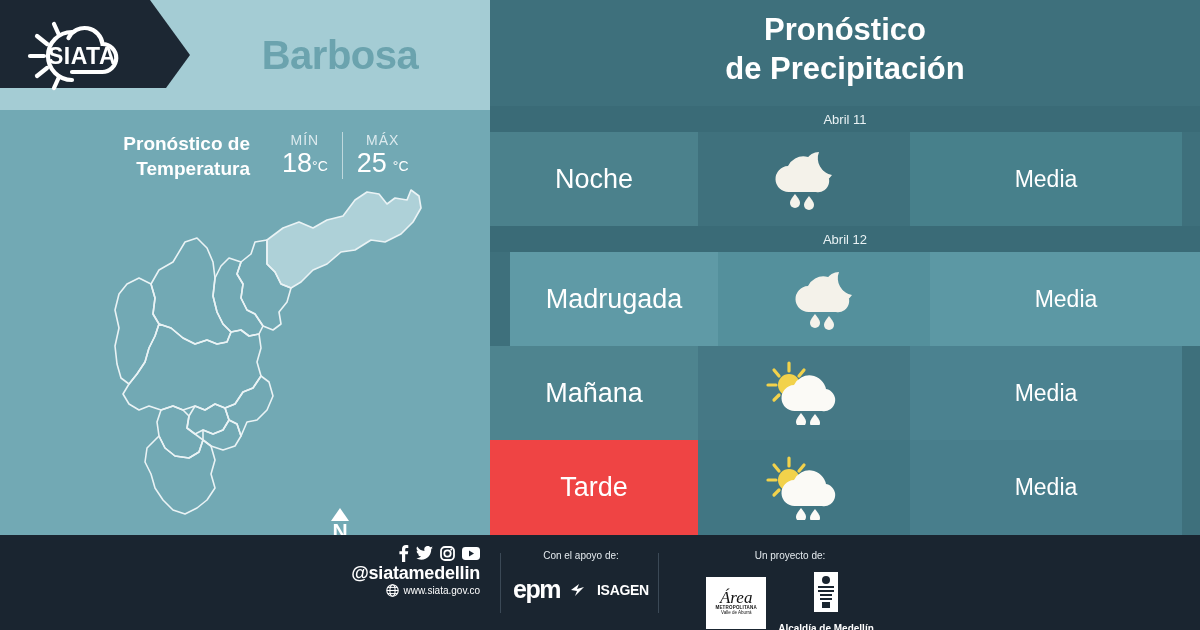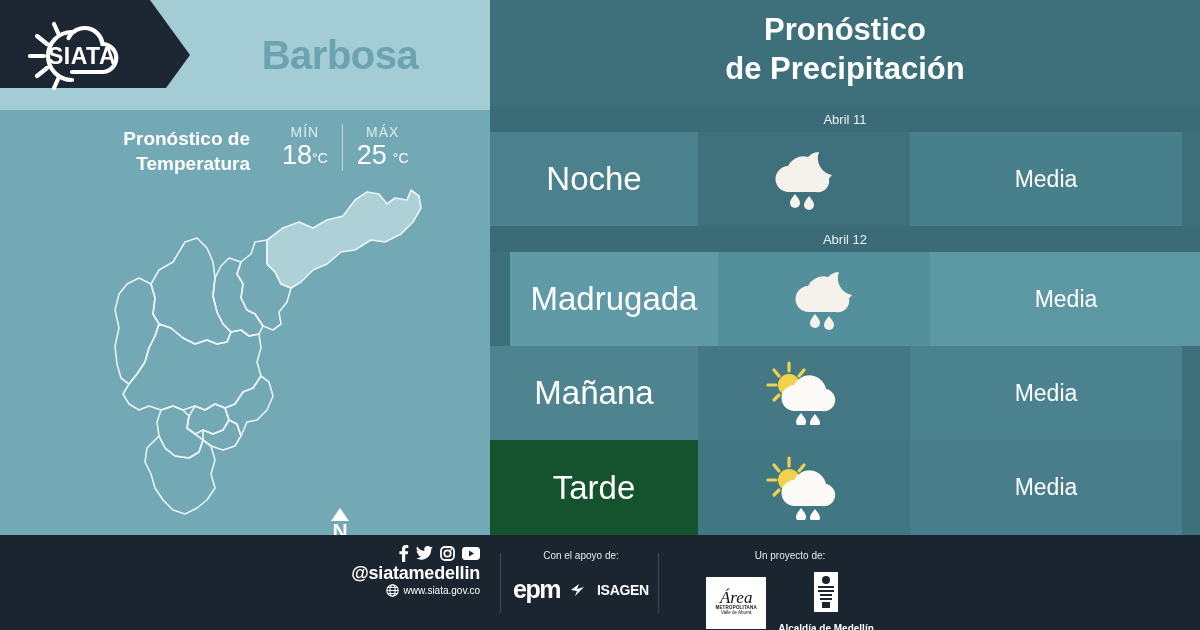--- a/index.html
+++ b/index.html
@@ -19,21 +19,21 @@
     clip-path:polygon(0 0, 150px 0, 190px 55px, 150px 110px, 0 110px);
     z-index:3;
   }
   .logo-svg { position:absolute; left:10px; top:12px; }
   .city-title {
     position:absolute; left:190px; top:0; width:300px; height:110px;
     display:flex; align-items:center; justify-content:center;
     color:#6ba3ae; font-size:40px; font-weight:bold; letter-spacing:-0.5px;
   }
 
-  .temp-block { position:absolute; left:60px; top:122px; width:400px; height:64px; display:flex; align-items:flex-start; }
+  .temp-block { position:absolute; left:60px; top:122px; width:400px; height:64px; display:flex; align-items:center; }
   .temp-label {
     width:190px; text-align:right; color:#ffffff; font-size:19px; font-weight:bold;
     line-height:25px; padding-top:4px;
   }
   .temp-label .l2 { display:block; }
   .minmax { display:flex; margin-left:18px; padding-top:2px; }
   .mm-col { text-align:center; padding:0 14px; }
   .mm-col.with-div { border-left:1px solid rgba(255,255,255,.55); }
   .mm-cap { color:#dceaee; font-size:14px; letter-spacing:1px; }
   .mm-val { color:#ffffff; font-size:27px; line-height:31px; white-space:nowrap; }
@@ -54,33 +54,33 @@
   .date-bar {
     position:absolute; left:0; width:710px; height:26px; background:#3a6b77;
     display:flex; align-items:center; justify-content:center;
     color:#e9f2f4; font-size:13px;
   }
   .date-bar.d1 { top:106px; }
   .date-bar.d2 { top:226px; }
 
   .frow { position:absolute; left:0; width:710px; display:flex; }
   .fcell { display:flex; align-items:center; justify-content:center; height:100%; }
-  .c-name { width:208px; color:#fff; font-size:33px; }
+  .c-name { width:208px; color:#fff; font-size:27px; }
   .c-icon { width:212px; }
   .c-prob { width:272px; color:#fff; font-size:23px; }
 
   .row-noche     { top:132px; height:94px; }
   .row-madrugada { top:252px; height:94px;margin-left:20px; }
   .row-manana    { top:346px; height:94px; }
   .row-tarde     { top:440px; height:95px; }
 
   .row-noche     .c-name{background:#4b818c;} .row-noche     .c-icon{background:#3f717d;} .row-noche     .c-prob{background:#47808b;}
   .row-madrugada .c-name{background:#5f9aa6;} .row-madrugada .c-icon{background:#54909c;} .row-madrugada .c-prob{background:#5c98a4;}
   .row-manana    .c-name{background:#4e848f;} .row-manana    .c-icon{background:#457885;} .row-manana    .c-prob{background:#4b8290;}
-  .row-tarde     .c-name{background:#14532d;} .row-tarde     .c-icon{background:#417683;} .row-tarde     .c-prob{background:#487e8c;}
+  .row-tarde     .c-name{background:#ef4444;} .row-tarde     .c-icon{background:#417683;} .row-tarde     .c-prob{background:#487e8c;}
 
   
   .footer { position:absolute; left:0; top:535px; width:1200px; height:95px; background:#1a2530; }
   .f-social { position:absolute; left:335px; top:10px; width:145px; text-align:right; color:#fff; }
   .f-social .ico-row { display:flex; justify-content:flex-end; gap:7px; align-items:center; margin-bottom:1px; }
   .f-handle { font-size:18px; font-weight:bold; letter-spacing:-0.2px; }
   .f-web { font-size:10px; display:flex; justify-content:flex-end; align-items:center; gap:4px; }
   .f-div { position:absolute; top:18px; width:1px; height:60px; background:#3b4956; }
   .f-div.v1 { left:500px; }
   .f-div.v2 { left:658px; }

